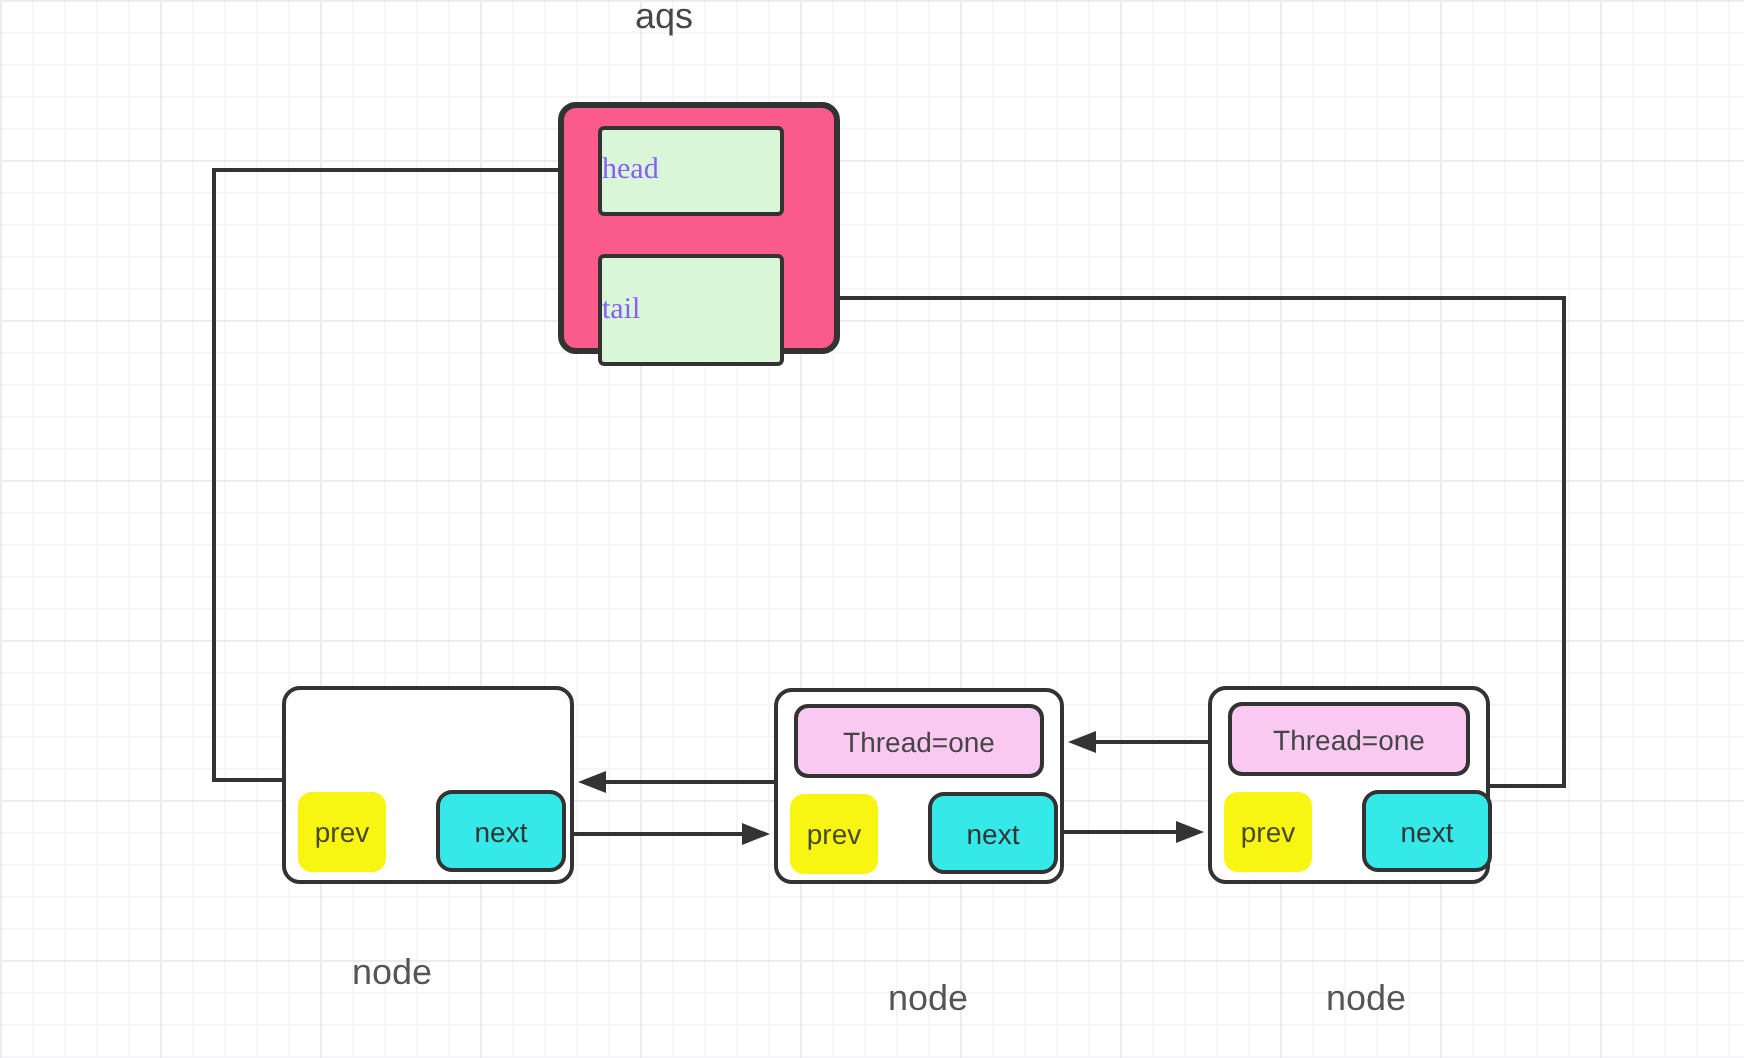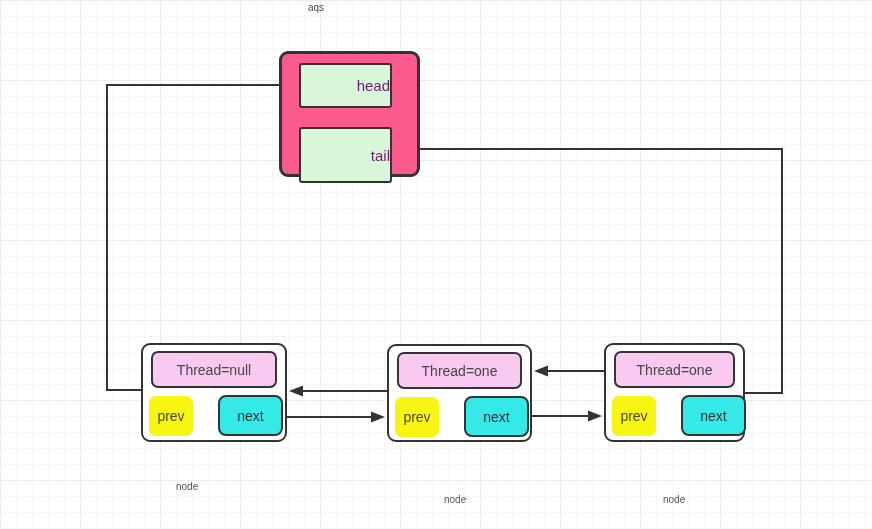--- a/index.html
+++ b/index.html
@@ -11,34 +11,34 @@
   .canvas{
     position:relative;width:872px;height:529px;
     background-image:
       linear-gradient(var(--grid_major,#ececee) 1px, transparent 1px),
       linear-gradient(90deg, var(--grid_major,#ececee) 1px, transparent 1px),
       linear-gradient(var(--grid_minor,#f6f6f8) 1px, transparent 1px),
       linear-gradient(90deg, var(--grid_minor,#f6f6f8) 1px, transparent 1px);
     background-size:80px 80px,80px 80px,16px 16px,16px 16px;
   }
   .abs{position:absolute;box-sizing:border-box;}
-  .label{color:#474747;font-size:10px;text-align:left;white-space:nowrap;}
+  .label{color:#474747;font-size:18px;text-align:center;white-space:nowrap;}
 
   .aqs-title{left:308px;top:0px;width:48px;height:16px;line-height:16px;}
 
   .aqs-box{
     left:279px;top:51px;width:141px;height:126px;
     background:var(--container_pink,#fa5a8c);
     border:3px solid var(--line,#333);border-radius:9px;
   }
   .field-green{
     background:var(--field_green,#d9f7d8);
     border:2px solid var(--line,#333);border-radius:3px;
-    display:flex;align-items:center;justify-content:flex-end;
-    color:#701a75;font-size:15px;
+    display:flex;align-items:center;justify-content:flex-start;
+    color:#8b5cf6;font-size:15px;font-family:Liberation Serif, serif;
   }
   .head-box{left:299px;top:63px;width:93px;height:45px;}
   .tail-box{left:299px;top:127px;width:93px;height:56px;}
 
   .node-box{
     background:#ffffff;
     border:2.5px solid var(--line,#333);border-radius:9px;
   }
   .node-1{left:141px;top:343px;width:146px;height:99px;}
   .node-2{left:387px;top:344px;width:145px;height:98px;}
@@ -104,23 +104,20 @@
 
   <div class="abs aqs-box"></div>
   <div class="abs field-green head-box">
     <span>head</span>
   </div>
   <div class="abs field-green tail-box">
     <span>tail</span>
   </div>
 
   <div class="abs node-box node-1">
-    <div class="abs thread-box">
-      <span>Thread=null</span>
-    </div>
     <div class="abs prev-box">
       <span>prev</span>
     </div>
     <div class="abs next-box">
       <span>next</span>
     </div>
   </div>
   <div class="abs label caption caption-1">node</div>
 
   <div class="abs node-box node-2">

